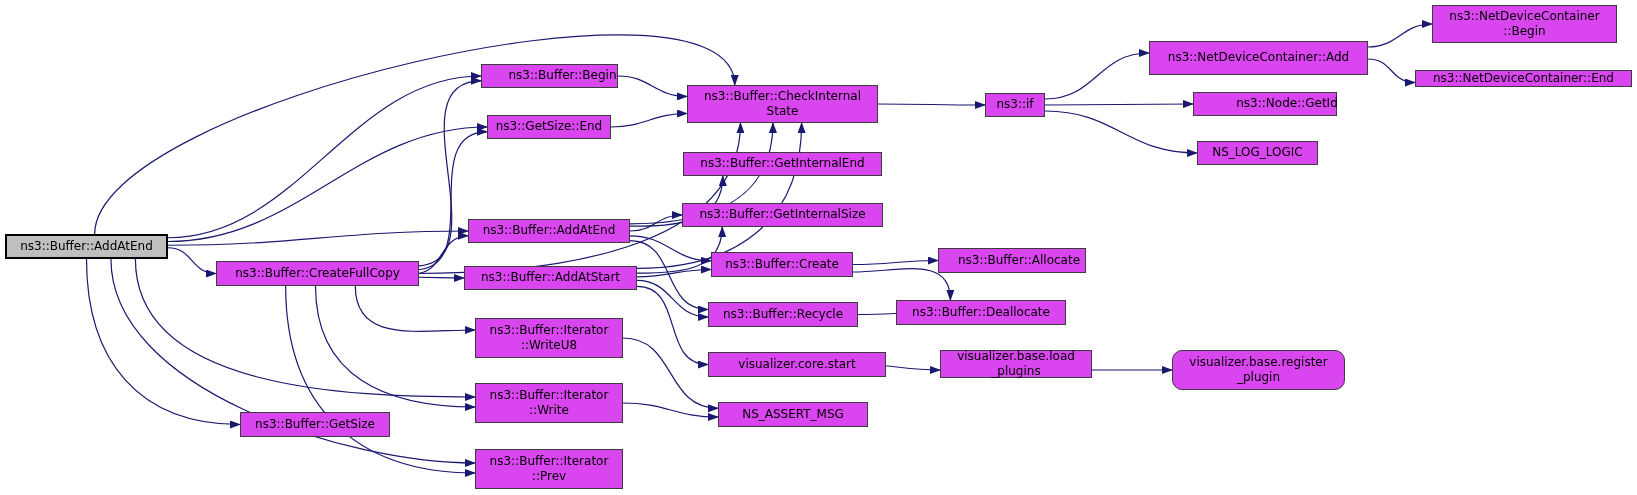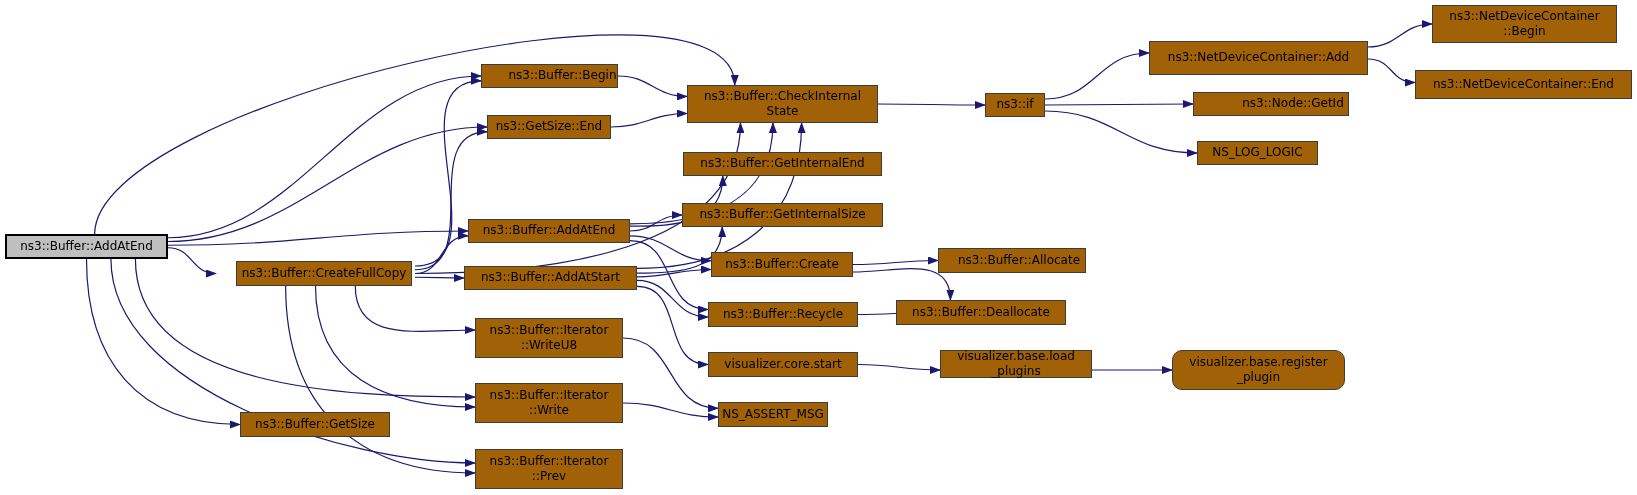--- a/index.html
+++ b/index.html
@@ -17,21 +17,21 @@
   }
   svg.edge-layer {
     position: absolute;
     left: 0; top: 0;
     width: 1637px;
     height: 495px;
   }
   .node {
     position: absolute;
     box-sizing: border-box;
-    background: #a16207;
+    background: #d946ef;
     border: 1px solid #3c3c3c;
     color: #000000;
     font-size: 12px;
     line-height: 1.28;
     display: flex;
     align-items: center;
     justify-content: center;
     text-align: center;
     white-space: pre-line;
     cursor: pointer;
@@ -94,46 +94,46 @@
         <path d="M1045,111 C1115.9631594561572,111 1126.0368405438428,153 1197,153" fill="none" stroke="#191970" stroke-width="1.2" marker-end="url(#arrow)"></path>
         <path d="M1368,47 C1398.6033086446548,47 1401.3966913553452,24 1432,24" fill="none" stroke="#191970" stroke-width="1.2" marker-end="url(#arrow)"></path>
         <path d="M1368,59 C1393,59 1390,82.5 1415,82.5" fill="none" stroke="#191970" stroke-width="1.2" marker-end="url(#arrow)"></path>
         <path d="M858,364.5 C894.982909904441,364.5 903.017090095559,370 940,370" fill="none" stroke="#191970" stroke-width="1.2" marker-end="url(#arrow)"></path>
         <path d="M1092,370 C1128,370 1136,370 1172,370" fill="none" stroke="#191970" stroke-width="1.2" marker-end="url(#arrow)"></path>
       </g>
   </svg>
   <div id="nodes">
       <div class="node main" style="left: 5px; top: 234px; width: 163px; height: 25px;">ns3::Buffer::AddAtEnd</div>
       <div class="node" style="left: 240px; top: 412px; width: 150px; height: 25px; border-color: rgb(60, 60, 60);">ns3::Buffer::GetSize</div>
-      <div class="node" style="left: 216px; top: 261px; width: 176px; height: 25px; border-color: rgb(60, 60, 60); margin-left: 20px;">ns3::Buffer::CreateFullCopy</div>
+      <div class="node" style="left: 216px; top: 261px; width: 203px; height: 25px; border-color: rgb(60, 60, 60);">ns3::Buffer::CreateFullCopy</div>
       <div class="node" style="left: 481px; top: 64px; width: 137px; height: 24px; border-color: rgb(60, 60, 60); padding-left: 26px;">ns3::Buffer::Begin</div>
       <div class="node" style="left: 487px; top: 115px; width: 124px; height: 24px; border-color: rgb(60, 60, 60);">ns3::GetSize::End</div>
       <div class="node" style="left: 468px; top: 219px; width: 162px; height: 24px; border-color: rgb(60, 60, 60);">ns3::Buffer::AddAtEnd</div>
       <div class="node" style="left: 464px; top: 266px; width: 173px; height: 24px; border-color: rgb(60, 60, 60);">ns3::Buffer::AddAtStart</div>
       <div class="node" style="left: 475px; top: 318px; width: 148px; height: 40px; border-color: rgb(60, 60, 60);">ns3::Buffer::Iterator
 ::WriteU8</div>
       <div class="node" style="left: 475px; top: 383px; width: 148px; height: 40px; border-color: rgb(60, 60, 60);">ns3::Buffer::Iterator
 ::Write</div>
       <div class="node" style="left: 475px; top: 449px; width: 148px; height: 40px; border-color: rgb(60, 60, 60);">ns3::Buffer::Iterator
 ::Prev</div>
       <div class="node" style="left: 687px; top: 85px; width: 191px; height: 38px; border-color: rgb(60, 60, 60);">ns3::Buffer::CheckInternal
 State</div>
       <div class="node" style="left: 683px; top: 152px; width: 199px; height: 24px; border-color: rgb(60, 60, 60);">ns3::Buffer::GetInternalEnd</div>
       <div class="node" style="left: 682px; top: 203px; width: 201px; height: 24px; border-color: rgb(60, 60, 60);">ns3::Buffer::GetInternalSize</div>
       <div class="node" style="left: 711px; top: 252px; width: 142px; height: 25px; border-color: rgb(60, 60, 60);">ns3::Buffer::Create</div>
       <div class="node" style="left: 708px; top: 302px; width: 150px; height: 25px; border-color: rgb(60, 60, 60);">ns3::Buffer::Recycle</div>
-      <div class="node" style="left: 708px; top: 352px; width: 150px; height: 25px; border-color: rgb(60, 60, 60);">visualizer.core.start</div>
-      <div class="node" style="left: 718px; top: 402px; width: 110px; height: 25px; border-color: rgb(60, 60, 60);">NS_ASSERT_MSG</div>
+      <div class="node" style="left: 708px; top: 352px; width: 178px; height: 25px; border-color: rgb(60, 60, 60);">visualizer.core.start</div>
+      <div class="node" style="left: 718px; top: 402px; width: 150px; height: 25px; border-color: rgb(60, 60, 60);">NS_ASSERT_MSG</div>
       <div class="node" style="left: 985px; top: 93px; width: 60px; height: 24px; border-color: rgb(60, 60, 60);">ns3::if</div>
       <div class="node" style="left: 938px; top: 248px; width: 148px; height: 25px; border-color: rgb(60, 60, 60); padding-left: 14px;">ns3::Buffer::Allocate</div>
       <div class="node" style="left: 896px; top: 300px; width: 170px; height: 25px; border-color: rgb(60, 60, 60);">ns3::Buffer::Deallocate</div>
       <div class="node" style="left: 940px; top: 350px; width: 152px; height: 28px; border-color: rgb(60, 60, 60);">visualizer.base.load
 _plugins</div>
       <div class="node" style="left: 1149px; top: 41px; width: 219px; height: 34px; border-color: rgb(60, 60, 60);">ns3::NetDeviceContainer::Add</div>
-      <div class="node" style="left: 1193px; top: 92px; width: 156px; height: 24px; border-color: rgb(60, 60, 60); padding-left: 44px;">ns3::Node::GetId</div>
+      <div class="node" style="left: 1193px; top: 92px; width: 144px; height: 24px; border-color: rgb(60, 60, 60); padding-left: 44px;">ns3::Node::GetId</div>
       <div class="node" style="left: 1197px; top: 141px; width: 121px; height: 24px; border-color: rgb(60, 60, 60);">NS_LOG_LOGIC</div>
       <div class="node" style="left: 1172px; top: 350px; width: 173px; height: 40px; border-color: rgb(60, 60, 60); border-radius: 10px;">visualizer.base.register
 _plugin</div>
       <div class="node" style="left: 1432px; top: 5px; width: 185px; height: 38px; border-color: rgb(60, 60, 60);">ns3::NetDeviceContainer
 ::Begin</div>
-      <div class="node" style="left: 1415px; top: 70px; width: 217px; height: 29px; border-color: rgb(60, 60, 60);">ns3::NetDeviceContainer::End</div>
+      <div class="node" style="left: 1415px; top: 70px; width: 217px; height: 17px; border-color: rgb(60, 60, 60);">ns3::NetDeviceContainer::End</div>
     </div>
 </div>
 
 </body></html>

